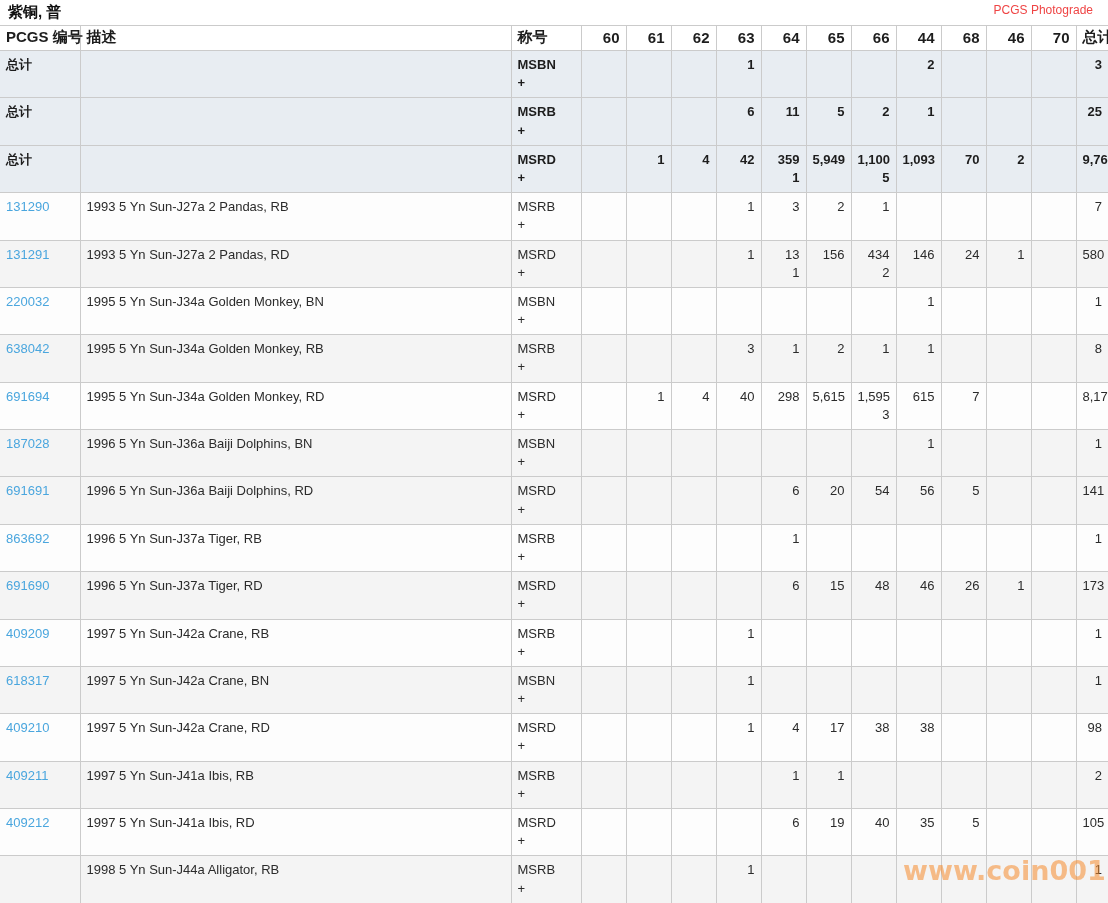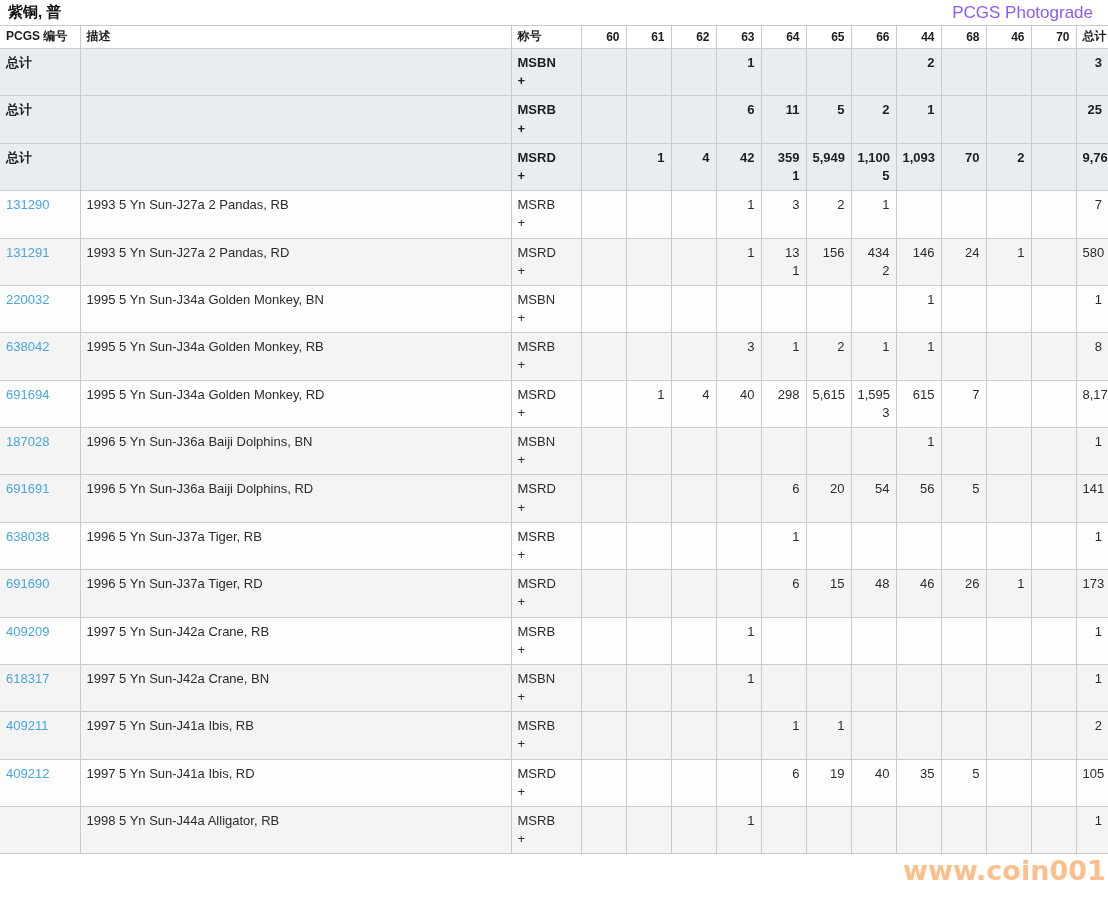--- a/index.html
+++ b/index.html
@@ -12,29 +12,29 @@
     color: #1d1d1d;
   }
   .topbar {
     height: 25px;
     display: flex;
     justify-content: space-between;
     align-items: flex-start;
     padding: 3px 15px 0 8px;
   }
   .title { font-size: 15px; font-weight: bold; color: #111; }
-  .pg-link { font-size: 17px; color: #8b5cf6; text-decoration: none; }
+  .pg-link { font-size: 12px; color: #ef4444; text-decoration: none; }
 
   table { border-collapse: collapse; table-layout: fixed; width: 1108px; }
   th, td { border: 1px solid #cbcbcb; }
   th:first-child, td:first-child { border-left: none; }
   th:last-child, td:last-child { border-right: none; }
 
   thead th {
-    font-size: 12px; font-weight: bold; text-align: right;
+    font-size: 15px; font-weight: bold; text-align: right;
     padding: 2px 6px 3px 6px; height: 22px; vertical-align: middle;
     white-space: nowrap; background: #fff; color: #1d1d1d; margin-left: 8px;
   }
   thead th.c-pcgs, thead th.c-desc, thead th.c-desig { text-align: left; }
 
   tbody td {
     font-size: 13px; vertical-align: top;
     padding: 5px 6px; height: 44px; line-height: 1.4; color: #2b2b2b;
   }
   td.num, td.c-total { text-align: right; white-space: pre-line; }
@@ -280,21 +280,21 @@
         <td class="num">6</td>
         <td class="num">20</td>
         <td class="num">54</td>
         <td class="num">56</td>
         <td class="num">5</td>
         <td class="num"></td>
         <td class="num"></td>
         <td class="c-total">141</td>
       </tr>
       <tr class="data-row even">
-        <td class="c-pcgs"><a href="#" class="pcgs-link">638038</a></td>
+        <td class="c-pcgs"><a href="#" class="pcgs-link">863692</a></td>
         <td class="c-desc">1996 5 Yn Sun-J37a Tiger, RB</td>
         <td class="desig">MSRB
 +</td>
         <td class="num"></td>
         <td class="num"></td>
         <td class="num"></td>
         <td class="num"></td>
         <td class="num">1</td>
         <td class="num"></td>
         <td class="num"></td>
@@ -351,20 +351,38 @@
         <td class="num">1</td>
         <td class="num"></td>
         <td class="num"></td>
         <td class="num"></td>
         <td class="num"></td>
         <td class="num"></td>
         <td class="num"></td>
         <td class="num"></td>
         <td class="c-total">1</td>
       </tr>
+      <tr class="data-row even">
+        <td class="c-pcgs"><a href="#" class="pcgs-link">409210</a></td>
+        <td class="c-desc">1997 5 Yn Sun-J42a Crane, RD</td>
+        <td class="desig">MSRD
++</td>
+        <td class="num"></td>
+        <td class="num"></td>
+        <td class="num"></td>
+        <td class="num">1</td>
+        <td class="num">4</td>
+        <td class="num">17</td>
+        <td class="num">38</td>
+        <td class="num">38</td>
+        <td class="num"></td>
+        <td class="num"></td>
+        <td class="num"></td>
+        <td class="c-total">98</td>
+      </tr>
       <tr class="data-row odd">
         <td class="c-pcgs"><a href="#" class="pcgs-link">409211</a></td>
         <td class="c-desc">1997 5 Yn Sun-J41a Ibis, RB</td>
         <td class="desig">MSRB
 +</td>
         <td class="num"></td>
         <td class="num"></td>
         <td class="num"></td>
         <td class="num"></td>
         <td class="num">1</td>

